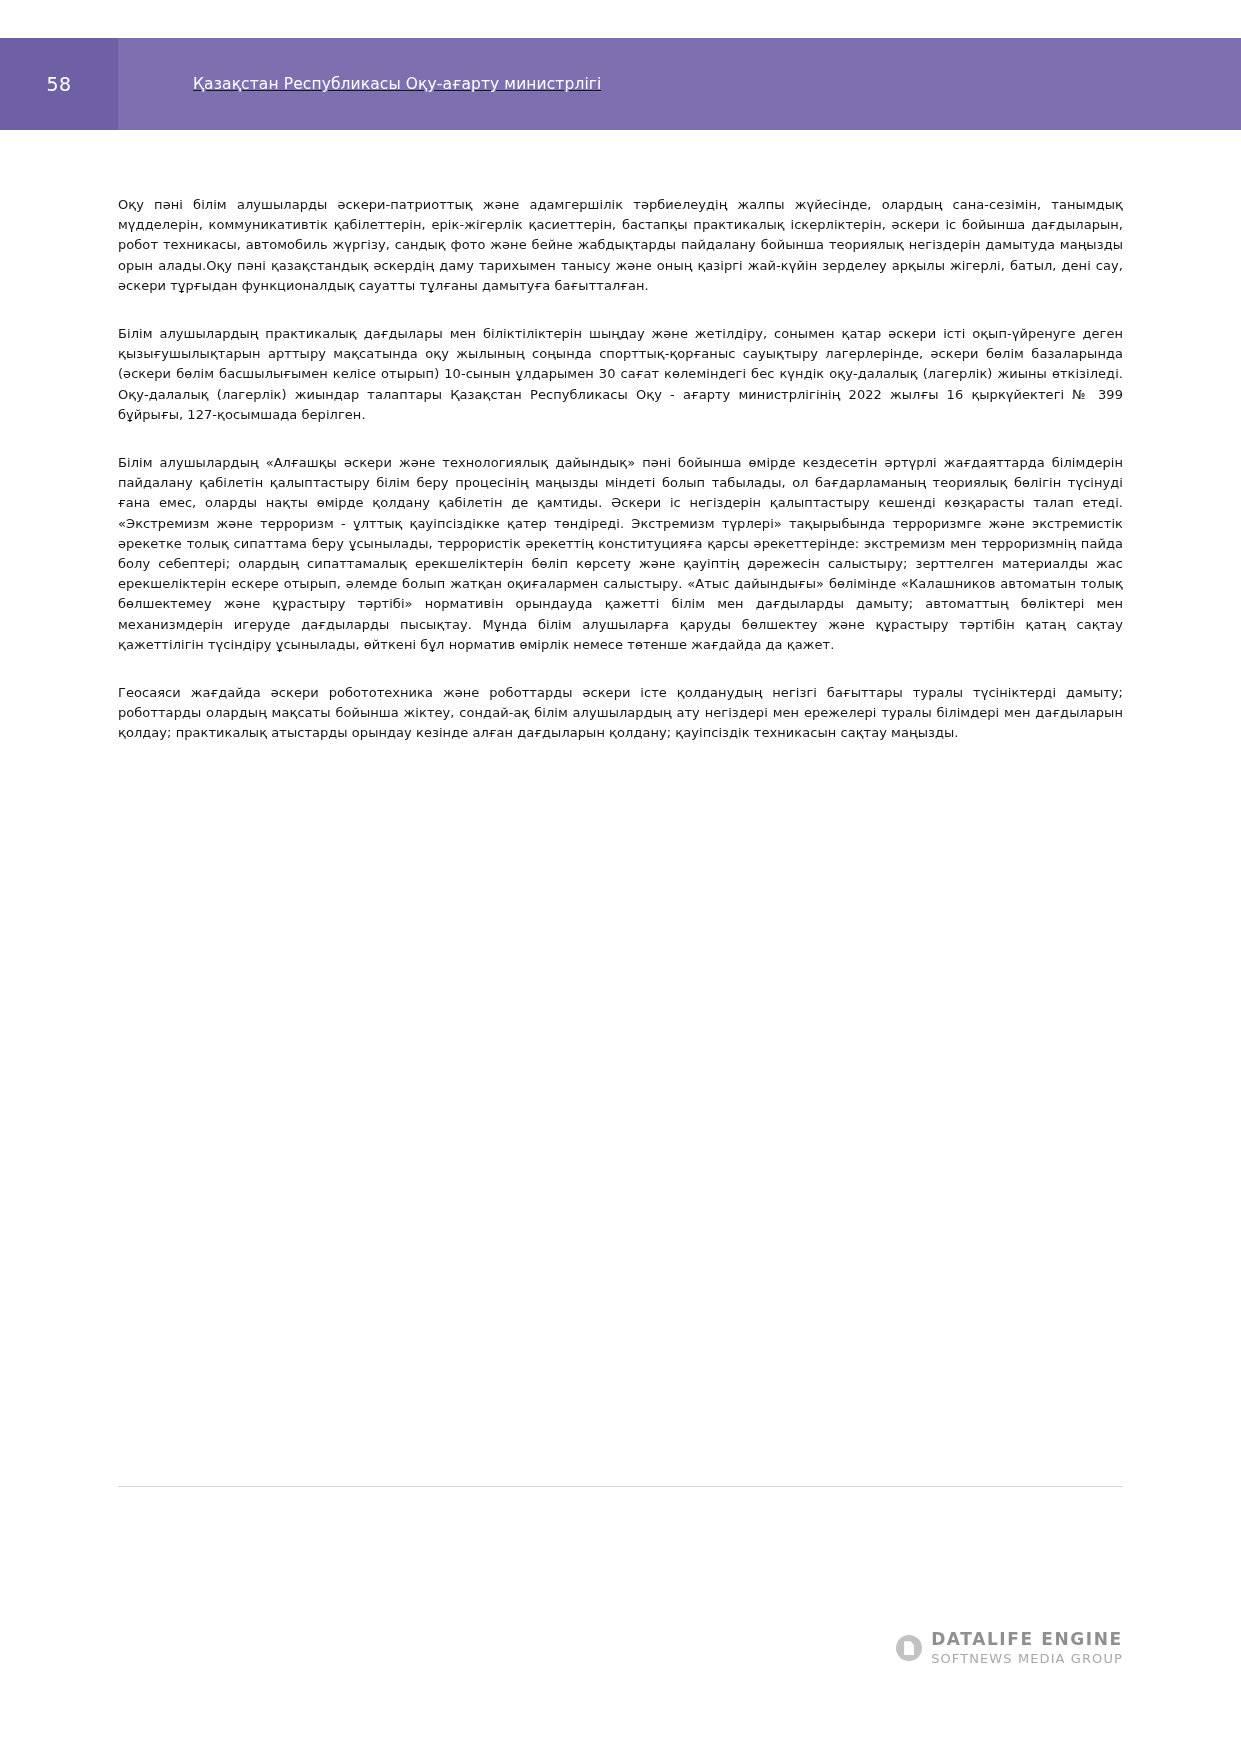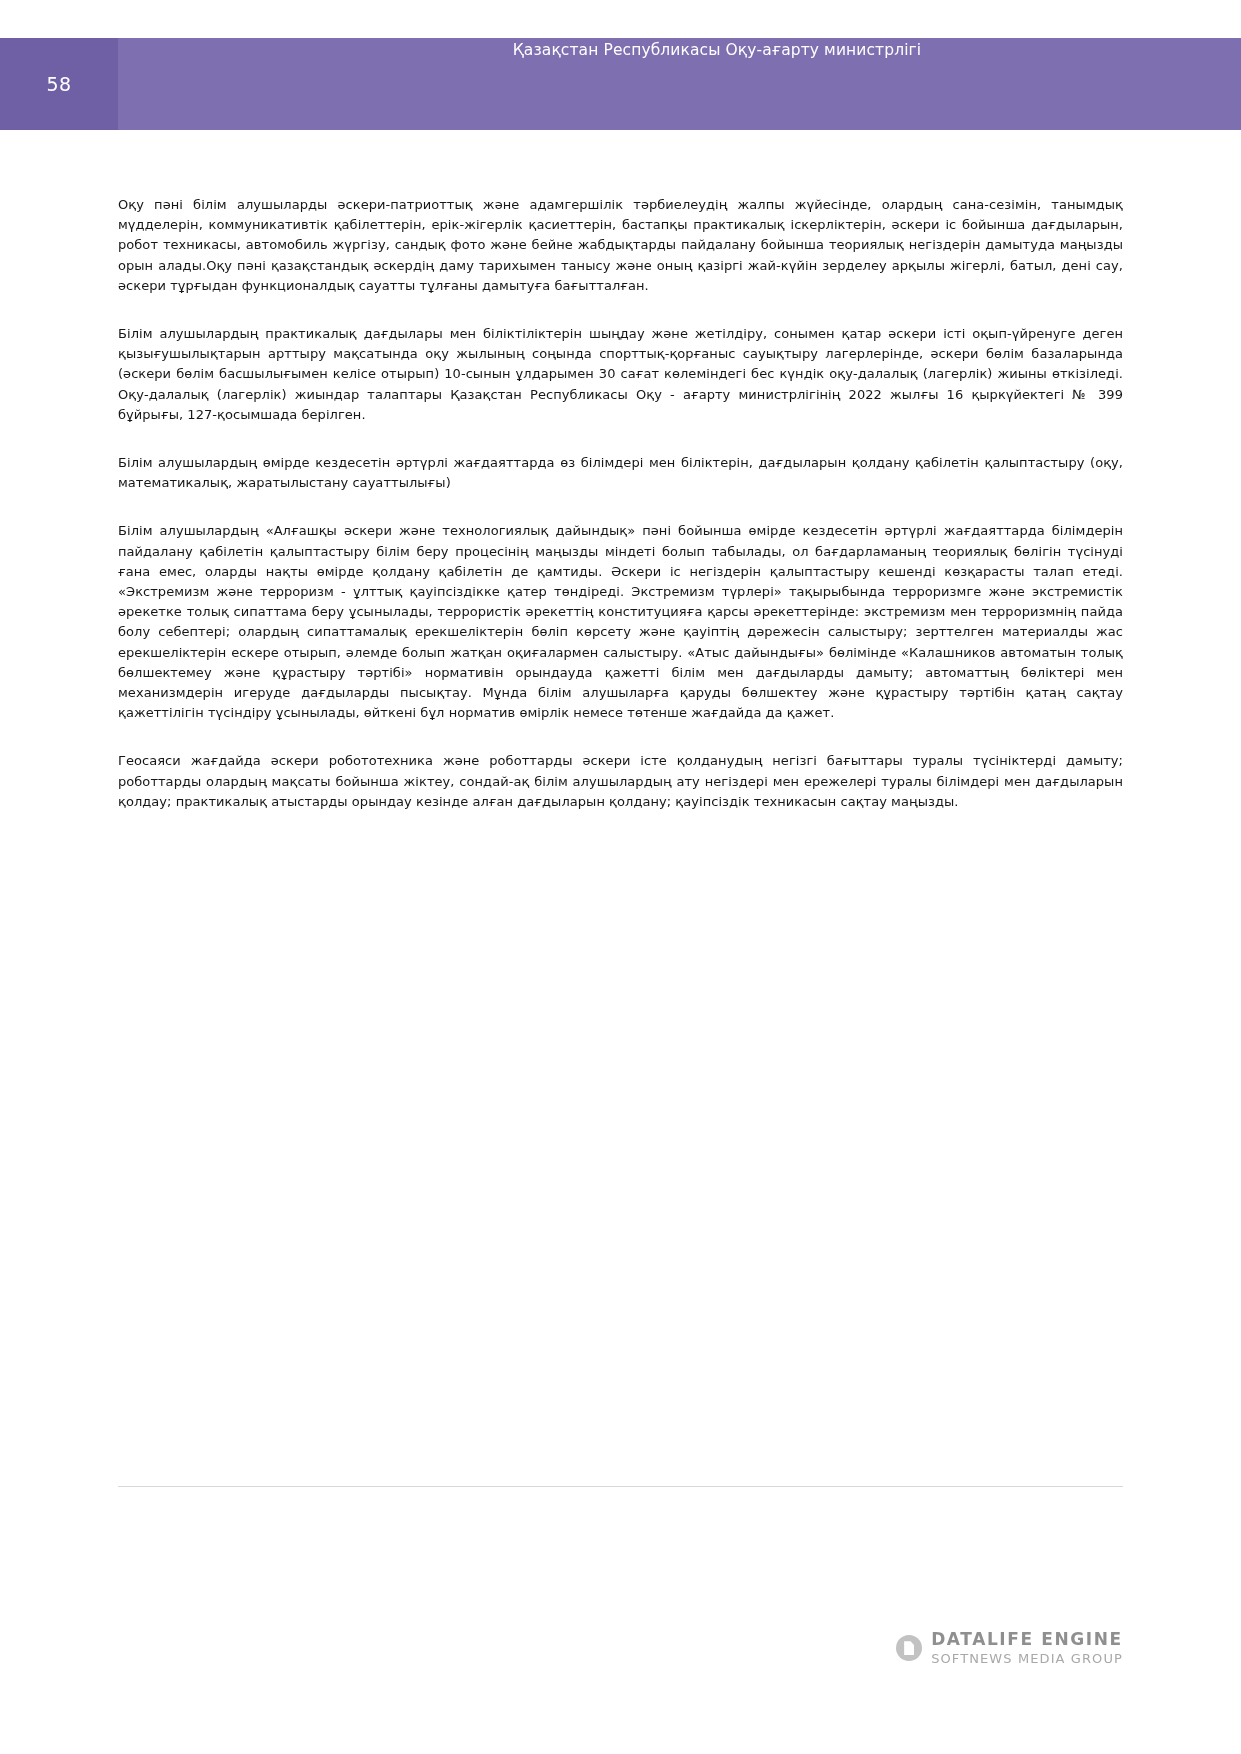--- a/index.html
+++ b/index.html
@@ -36,23 +36,24 @@
     justify-content: center;
   }
   .header-page-num {
     color: #ffffff;
     font-size: 19px;
     letter-spacing: 0.5px;
   }
   .header-texts {
     flex: 1;
     display: flex;
-    flex-direction: row;
+    flex-direction: column;
     justify-content: center;
     padding-left: 75px;
+    text-decoration: underline;
   }
   .header-line {
     color: #ffffff;
     font-size: 15.5px;
     line-height: 1.55;
     letter-spacing: 0.1px;
   }
 
   
   .content {
@@ -135,21 +136,20 @@
     <span class="header-page-num">58</span>
   </div>
   <div class="header-texts">
     <span class="header-line">Қазақстан Республикасы Оқу-ағарту министрлігі</span>
   </div>
 </div>
 
 <div class="content">
   <p class="para">Оқу пәні білім алушыларды әскери-патриоттық және адамгершілік тәрбиелеудің жалпы жүйесінде, олардың сана-сезімін, танымдық мүдделерін, коммуникативтік қабілеттерін, ерік-жігерлік қасиеттерін, бастапқы практикалық іскерліктерін, әскери іс бойынша дағдыларын, робот техникасы, автомобиль жүргізу, сандық фото және бейне жабдықтарды пайдалану бойынша теориялық негіздерін дамытуда маңызды орын алады.Оқу пәні қазақстандық әскердің даму тарихымен танысу және оның қазіргі жай-күйін зерделеу арқылы жігерлі, батыл, дені сау, әскери тұрғыдан функционалдық сауатты тұлғаны дамытуға бағытталған.</p>
   <p class="para">Білім алушылардың практикалық дағдылары мен біліктіліктерін шыңдау және жетілдіру, сонымен қатар әскери істі оқып-үйренуге деген қызығушылықтарын арттыру мақсатында оқу жылының соңында спорттық-қорғаныс сауықтыру лагерлерінде, әскери бөлім базаларында (әскери бөлім басшылығымен келісе отырып) 10-сынын ұлдарымен 30 сағат көлеміндегі бес күндік оқу-далалық (лагерлік) жиыны өткізіледі. Оқу-далалық (лагерлік) жиындар талаптары Қазақстан Республикасы Оқу - ағарту министрлігінің 2022 жылғы 16 қыркүйектегі № 399 бұйрығы, 127-қосымшада берілген.</p>
-  <p class="para">Білім алушылардың өмірде кездесетін әртүрлі жағдаяттарда  өз білімдері  мен біліктерін,  дағдыларын  қолдану қабілетін қалыптастыру (оқу, математикалық, жаратылыстану сауаттылығы)</p>
   <p class="para">Білім алушылардың «Алғашқы әскери және технологиялық дайындық» пәні бойынша өмірде кездесетін әртүрлі жағдаяттарда  білімдерін пайдалану қабілетін қалыптастыру білім беру процесінің маңызды міндеті болып табылады, ол бағдарламаның теориялық бөлігін түсінуді ғана емес, оларды нақты өмірде қолдану қабілетін де қамтиды. Әскери іс негіздерін қалыптастыру кешенді көзқарасты талап етеді. «Экстремизм және терроризм - ұлттық қауіпсіздікке қатер төндіреді. Экстремизм түрлері» тақырыбында терроризмге және экстремистік әрекетке толық сипаттама беру ұсынылады, террористік әрекеттің конституцияға қарсы әрекеттерінде: экстремизм мен терроризмнің пайда болу себептері; олардың сипаттамалық ерекшеліктерін бөліп көрсету және қауіптің дәрежесін салыстыру; зерттелген материалды жас ерекшеліктерін ескере отырып, әлемде болып жатқан оқиғалармен салыстыру. «Атыс дайындығы» бөлімінде «Калашников автоматын толық бөлшектемеу және құрастыру тәртібі» нормативін орындауда қажетті білім мен дағдыларды дамыту; автоматтың бөліктері мен механизмдерін игеруде дағдыларды пысықтау. Мұнда білім алушыларға қаруды бөлшектеу және құрастыру тәртібін қатаң сақтау қажеттілігін түсіндіру ұсынылады, өйткені бұл норматив өмірлік немесе төтенше жағдайда да қажет.</p>
   <p class="para">Геосаяси жағдайда әскери робототехника және роботтарды әскери істе қолданудың негізгі бағыттары туралы түсініктерді дамыту; роботтарды олардың мақсаты бойынша жіктеу, сондай-ақ білім алушылардың ату негіздері мен ережелері туралы білімдері мен дағдыларын қолдау; практикалық атыстарды орындау кезінде алған дағдыларын қолдану; қауіпсіздік техникасын сақтау маңызды.</p>
 </div>
 
 <div class="footer-rule"></div>
 <div class="footer-logo">
   <span class="footer-logo-mark"></span>
   <span class="footer-logo-text">
     <span class="footer-title">DATALIFE ENGINE</span>
     <span class="footer-sub">SOFTNEWS MEDIA GROUP</span>

